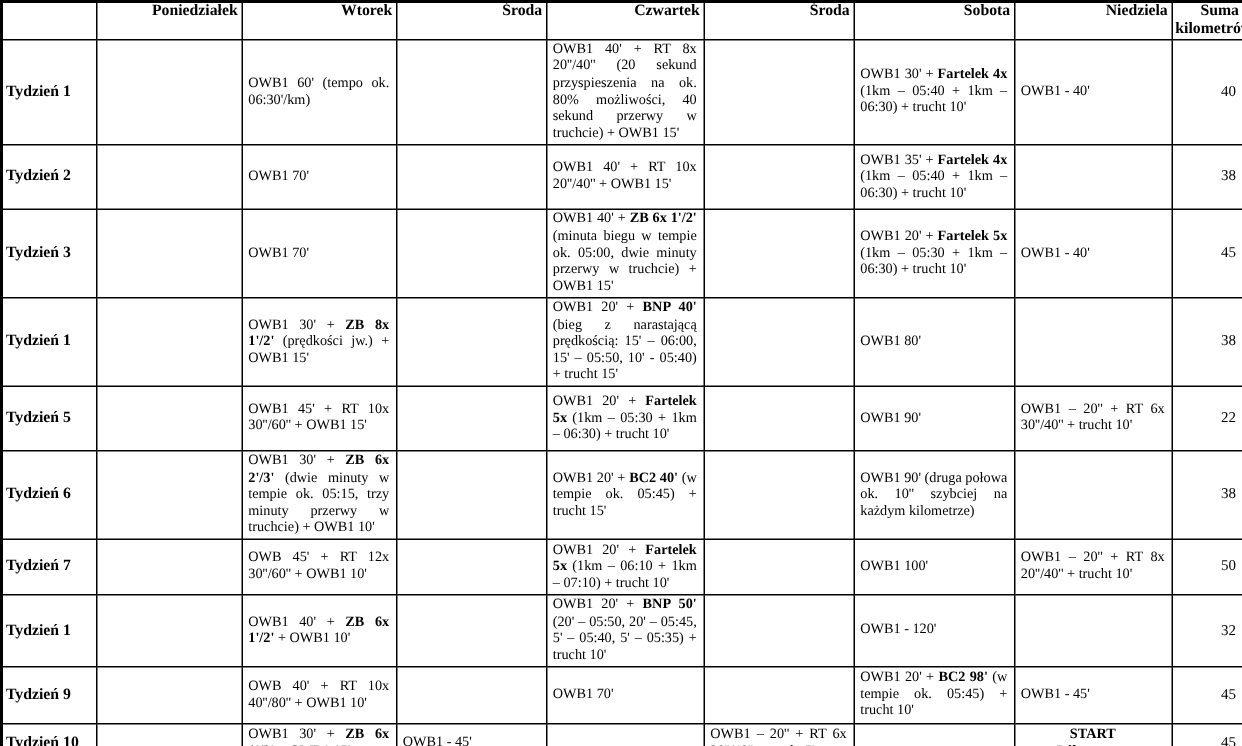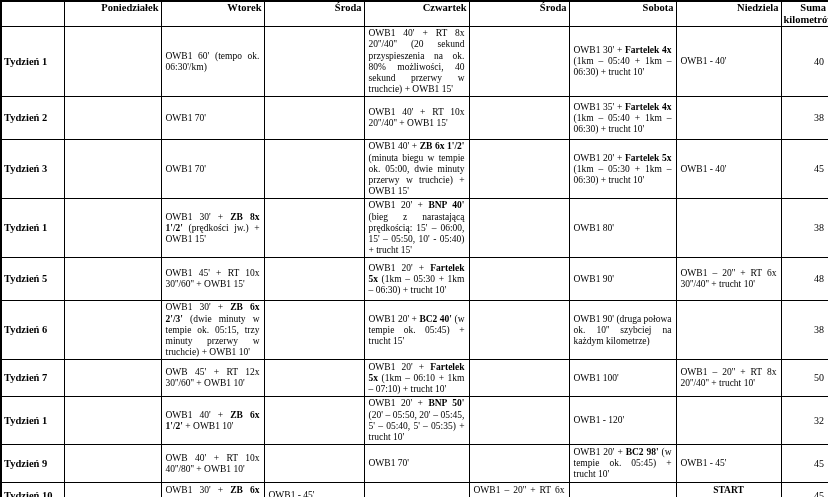--- a/index.html
+++ b/index.html
@@ -90,21 +90,21 @@
         </tr>
         <tr style="height: 43px;">
           <td class="label">Tydzień 5</td>
           <td class="day"></td>
           <td class="day">OWB1 45' + RT 10x 30''/60'' + OWB1 15'</td>
           <td class="day"></td>
           <td class="day">OWB1 20' + <b>Fartelek 5x</b> (1km – 05:30 + 1km – 06:30) + trucht 10'</td>
           <td class="day"></td>
           <td class="day">OWB1 90'</td>
           <td class="day">OWB1 – 20'' + RT 6x 30''/40'' + trucht 10'</td>
-          <td class="sum">48</td>
+          <td class="sum">22</td>
         </tr>
         <tr style="height: 55px;">
           <td class="label">Tydzień 6</td>
           <td class="day"></td>
           <td class="day">OWB1 30' + <b>ZB 6x 2'/3'</b> (dwie minuty w tempie ok. 05:15, trzy minuty przerwy w truchcie) + OWB1 10'</td>
           <td class="day"></td>
           <td class="day">OWB1 20' + <b>BC2 40'</b> (w tempie ok. 05:45) + trucht 15'</td>
           <td class="day"></td>
           <td class="day">OWB1 90' (druga połowa ok. 10'' szybciej na każdym kilometrze)</td>
           <td class="day"></td>

